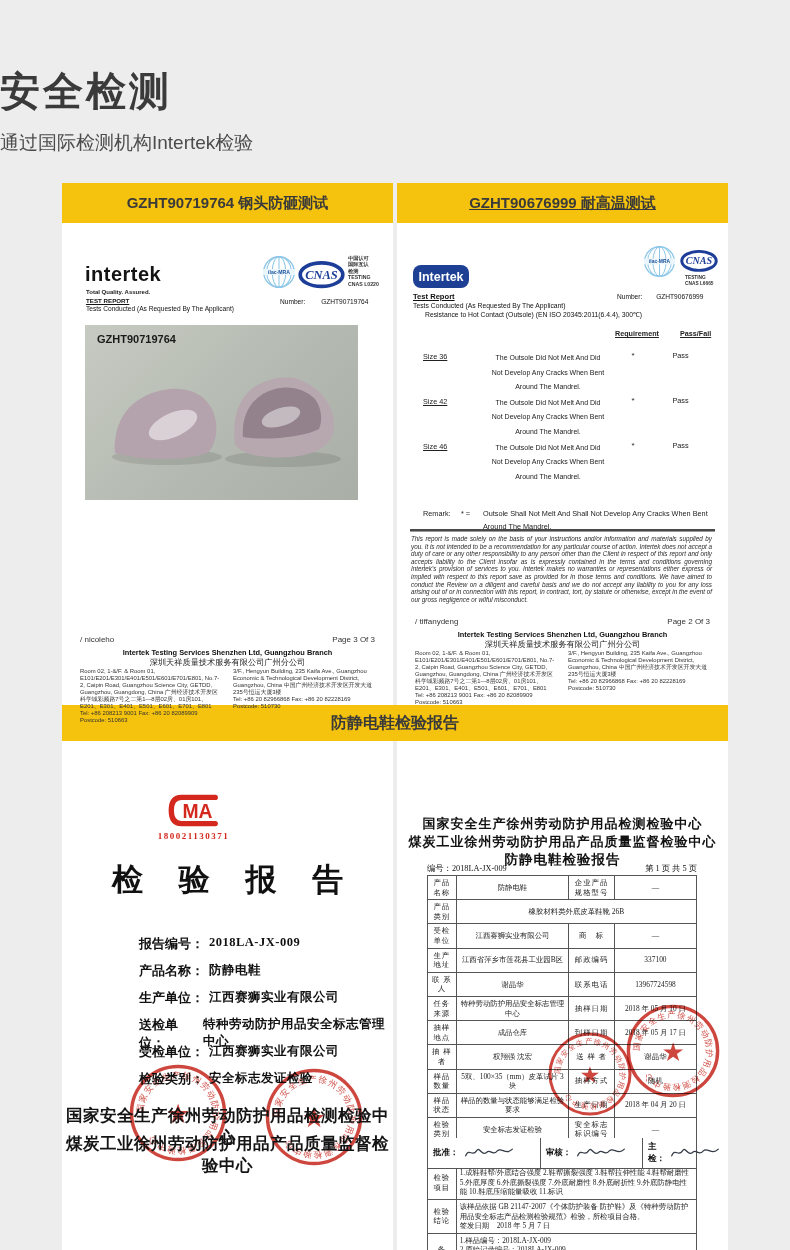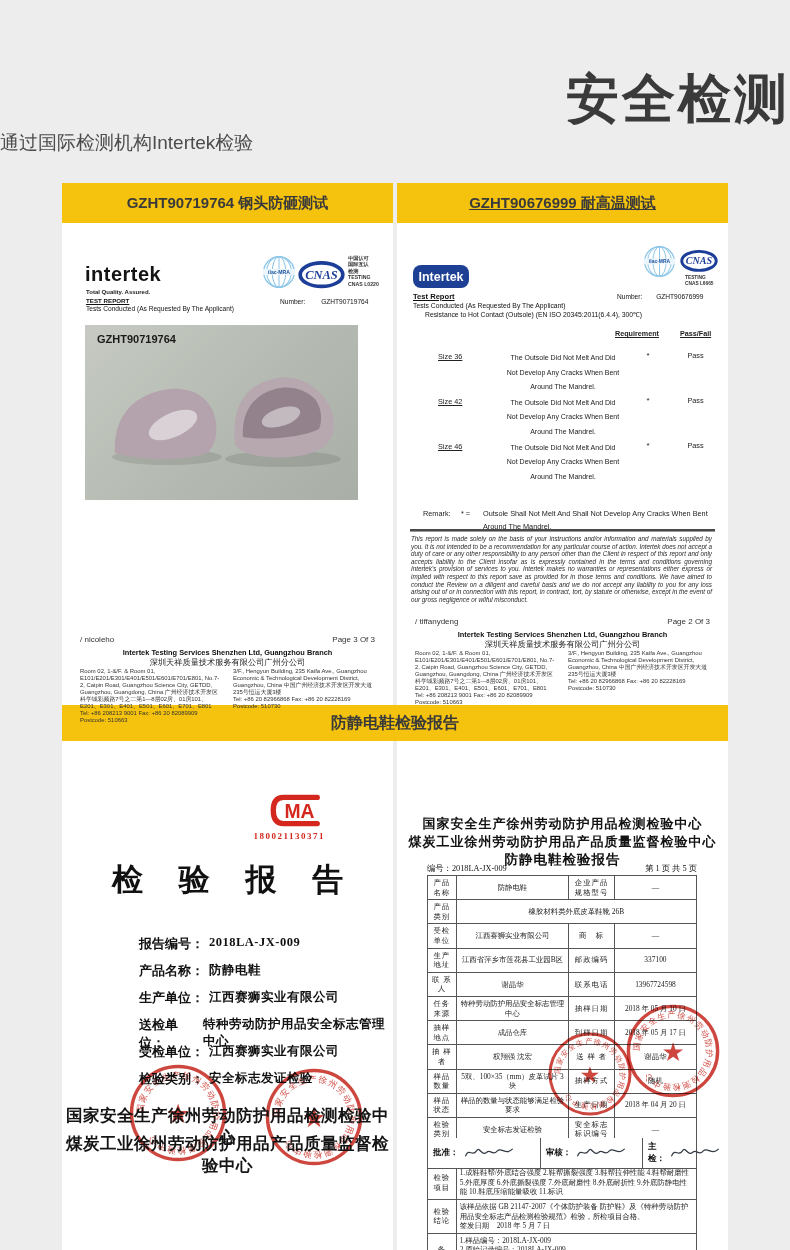--- a/index.html
+++ b/index.html
@@ -1,21 +1,21 @@
 <!DOCTYPE html>
 <html><head>
 <meta charset="utf-8">
 <style>
   html,body{margin:0;padding:0;background:#ededed;}
   .page{position:relative;width:790px;height:1250px;background:#ededed;overflow:hidden;
         font-family:"Liberation Sans",sans-serif;color:#333;}
   .abs{position:absolute;}
 
   
-  .main-title{top:64px;left:0;width:100%;text-align:right;font-size:53px;font-weight:bold;
+  .main-title{top:64px;left:0;width:100%;text-align:left;font-size:40px;font-weight:bold;
               color:#3a3a3a;letter-spacing:3px;}
   .subtitle{top:130px;left:0;width:100%;text-align:left;font-size:19px;color:#4c4c4c;}
 
   
   .bar{height:40px;background:#f5c30d;display:flex;align-items:center;justify-content:center;
        font-size:15px;font-weight:bold;color:#3a3a3a;}
   .bar-left{top:183px;left:62px;width:331px;}
   .bar-right{top:183px;left:397px;width:331px;text-decoration:underline;}
   .bar-mid{top:705px;left:62px;width:666px;height:36px;font-size:16px;}
 
@@ -38,21 +38,21 @@
   .photo-label{position:absolute;left:12px;top:8px;font-size:11px;font-weight:bold;color:#1a1a1a;}
 
   
   .itk-box{left:16px;top:42px;width:56px;height:23px;background:#1d3f94;border-radius:8px 8px 8px 8px;
            color:#fff;font-size:12.5px;font-weight:bold;display:flex;align-items:center;justify-content:center;}
   .tr2-h{left:16px;top:69px;font-size:7.6px;font-weight:bold;text-decoration:underline;color:#111;}
   .tr2-l1{left:16px;top:79px;font-size:6.8px;color:#111;}
   .tr2-l2{left:28px;top:87px;font-size:6.8px;color:#111;}
   .res-head{top:106px;left:0;width:331px;font-size:7.2px;font-weight:bold;color:#222;}
   .res-head span{text-decoration:underline;position:absolute;}
-  .results{left:0;top:128px;width:331px;padding-left:15px;}
+  .results{left:0;top:128px;width:331px;}
   .size-row{display:grid;grid-template-columns:50px 150px 20px 75px;padding-left:26px;margin-bottom:1px;}
   .sr-size{font-size:7.3px;text-decoration:underline;color:#222;padding-top:1px;}
   .sr-desc{font-size:7px;line-height:14.6px;text-align:center;white-space:pre-line;color:#222;}
   .sr-req{font-size:8px;text-align:center;color:#222;}
   .sr-res{font-size:7.3px;text-align:center;color:#222;}
   .remark{left:26px;top:284px;width:288px;display:flex;gap:8px;font-size:7.3px;line-height:13px;color:#222;}
   .remark .rl{flex:0 0 30px;} .remark .rs{flex:0 0 14px;}
   .sep{left:13px;top:306px;width:305px;height:2px;background:#4a4a4a;border-bottom:1px solid #999;}
   .disc{left:14px;top:312px;width:301px;font-size:6.3px;line-height:7.6px;font-style:italic;
         color:#2a2a2a;text-align:justify;}
@@ -61,21 +61,21 @@
   .signer-row{left:18px;width:295px;display:flex;justify-content:space-between;
               font-size:8px;color:#333;}
   .foot-en{left:0;width:100%;text-align:center;font-size:7.4px;font-weight:bold;color:#111;}
   .foot-cn{left:0;width:100%;text-align:center;font-size:8.2px;color:#222;
            font-family:"Liberation Serif",serif;}
   .addr{left:18px;width:296px;display:flex;gap:10px;}
   .addr > div{flex:1;font-size:5.9px;line-height:7px;color:#333;}
 
   
   .serif{font-family:"Liberation Serif",serif;}
-  .cma-wrap{left:0;top:50px;width:263px;display:flex;flex-direction:column;align-items:flex-end;}
+  .cma-wrap{left:0;top:50px;width:263px;display:flex;flex-direction:column;align-items:center;}
   .cma-num{font-size:9px;color:#d4281e;letter-spacing:1.5px;font-weight:bold;margin-top:1px;}
   .cover-title{left:0;top:118px;width:100%;text-align:center;font-size:31px;font-weight:bold;
                letter-spacing:14px;color:#111;text-indent:14px;}
   .fields{left:77px;top:194px;}
   .field-row{height:27px;display:flex;align-items:flex-start;}
   .f-label{font-size:13px;font-weight:bold;color:#111;width:70px;}
   .f-value{font-size:12.5px;font-weight:bold;color:#111;letter-spacing:.5px;}
   .org-lines{left:0;width:100%;text-align:center;font-size:16.5px;font-weight:bold;color:#141414;
              letter-spacing:.5px;z-index:3;}
   .stamp{z-index:2;}

